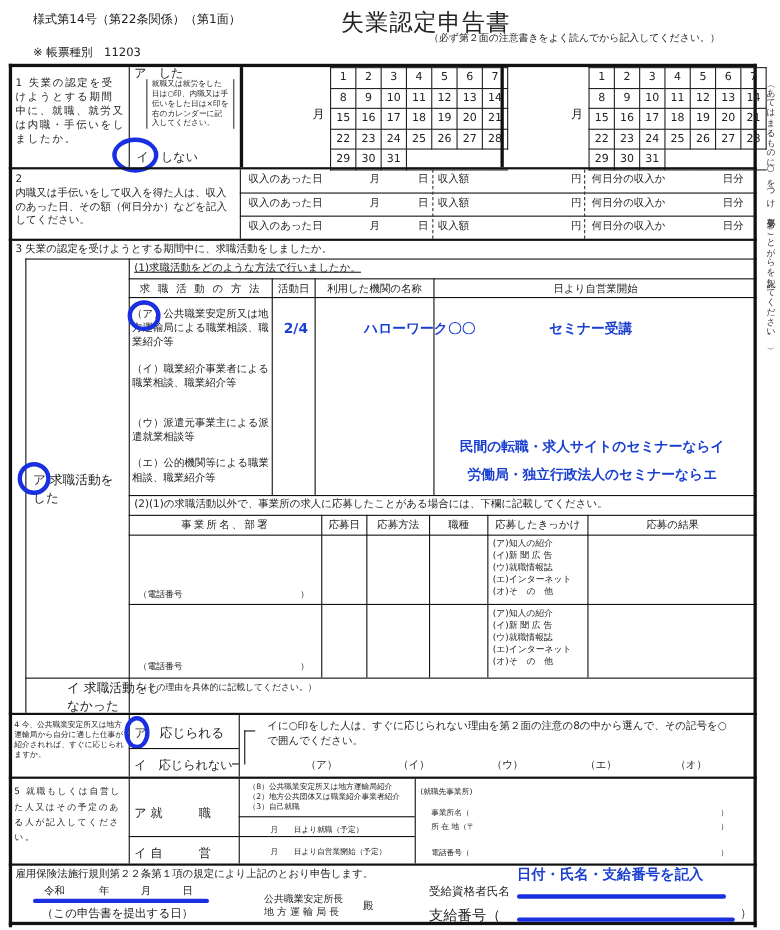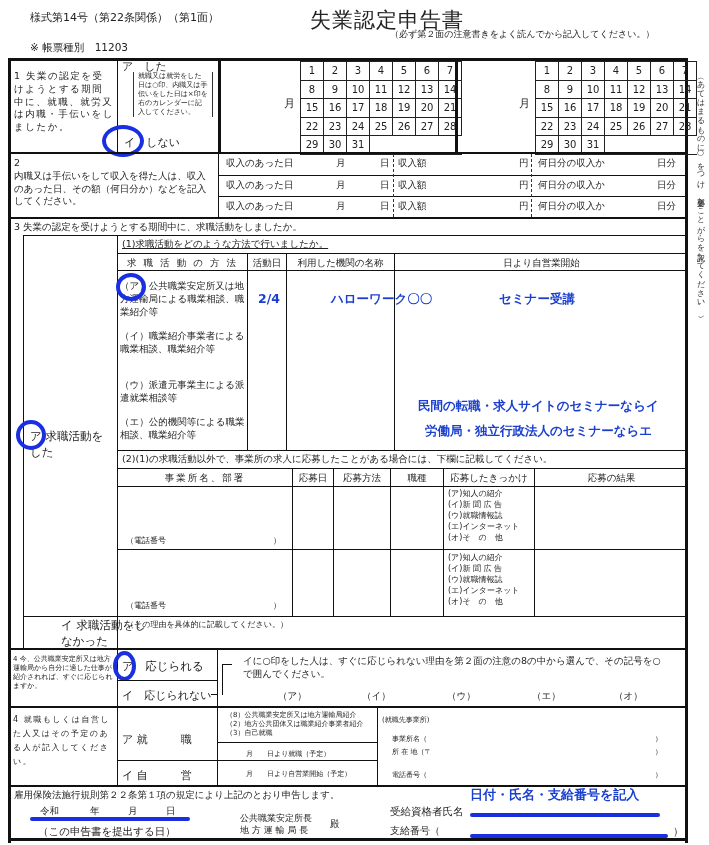--- a/index.html
+++ b/index.html
@@ -269,21 +269,21 @@
 <div class="line" style="left:222px;top:664px;width:10px;height:1px;"></div>
 <div class="abs t" style="left:243px;top:655px;width:420px;">イに○印をした人は、すぐに応じられない理由を第２面の注意の8の中から選んで、その記号を○で囲んでください。</div>
 <div class="abs t" style="left:278px;top:690px;">（ア）</div>
 <div class="abs t" style="left:362px;top:690px;">（イ）</div>
 <div class="abs t" style="left:447px;top:690px;">（ウ）</div>
 <div class="abs t" style="left:532px;top:690px;">（エ）</div>
 <div class="abs t" style="left:614px;top:690px;">（オ）</div>
 
 <div class="line" style="left:8px;top:706px;width:680px;height:2px;"></div>
 
-<div class="abs sm" style="left:13px;top:713px;width:100px;line-height:14px;letter-spacing:1.5px;">4 就職もしくは自営した人又はその予定のある人が記入してください。</div>
+<div class="abs sm" style="left:13px;top:713px;width:100px;line-height:14px;letter-spacing:1.5px;">5 就職もしくは自営した人又はその予定のある人が記入してください。</div>
 <div class="line" style="left:117px;top:708px;width:1px;height:77px;"></div>
 <div class="abs" style="left:122px;top:732px;font-size:11px;width:95px;">ア 就　　　職</div>
 <div class="line" style="left:117px;top:760px;width:100px;height:1px;"></div>
 <div class="abs" style="left:122px;top:768px;font-size:11px;width:95px;">イ 自　　　営</div>
 <div class="line" style="left:217px;top:708px;width:1px;height:77px;"></div>
 <div class="abs xs" style="left:226px;top:711px;line-height:9px;">
   <div>（8）公共職業安定所又は地方運輸局紹介</div>
   <div>（2）地方公共団体又は職業紹介事業者紹介</div>
   <div>（3）自己就職</div>
 </div>
@@ -308,15 +308,15 @@
 <div class="abs t" style="left:90px;top:805px;">年</div>
 <div class="abs t" style="left:128px;top:805px;">月</div>
 <div class="abs t" style="left:166px;top:805px;">日</div>
 <div class="uline" style="left:30px;top:817px;width:160px;"></div>
 <div class="abs t" style="left:38px;top:824px;font-size:10.5px;">（この申告書を提出する日）</div>
 <div class="abs sm" style="left:240px;top:813px;font-size:9px;">公共職業安定所長</div>
 <div class="abs sm" style="left:240px;top:825px;font-size:9px;">地 方 運 輸 局 長</div>
 <div class="abs t" style="left:330px;top:818px;">殿</div>
 <div class="abs t" style="left:390px;top:804px;font-size:10.5px;">受給資格者氏名</div>
 <div class="uline" style="left:470px;top:813px;width:190px;"></div>
-<div class="abs t" style="left:390px;top:824px;font-size:10px;">支給番号（</div>
+<div class="abs t" style="left:390px;top:824px;font-size:13px;">支給番号（</div>
 <div class="uline" style="left:470px;top:834px;width:198px;"></div>
 <div class="abs t" style="left:673px;top:824px;font-size:10.5px;">）</div>
 
 </body></html>

